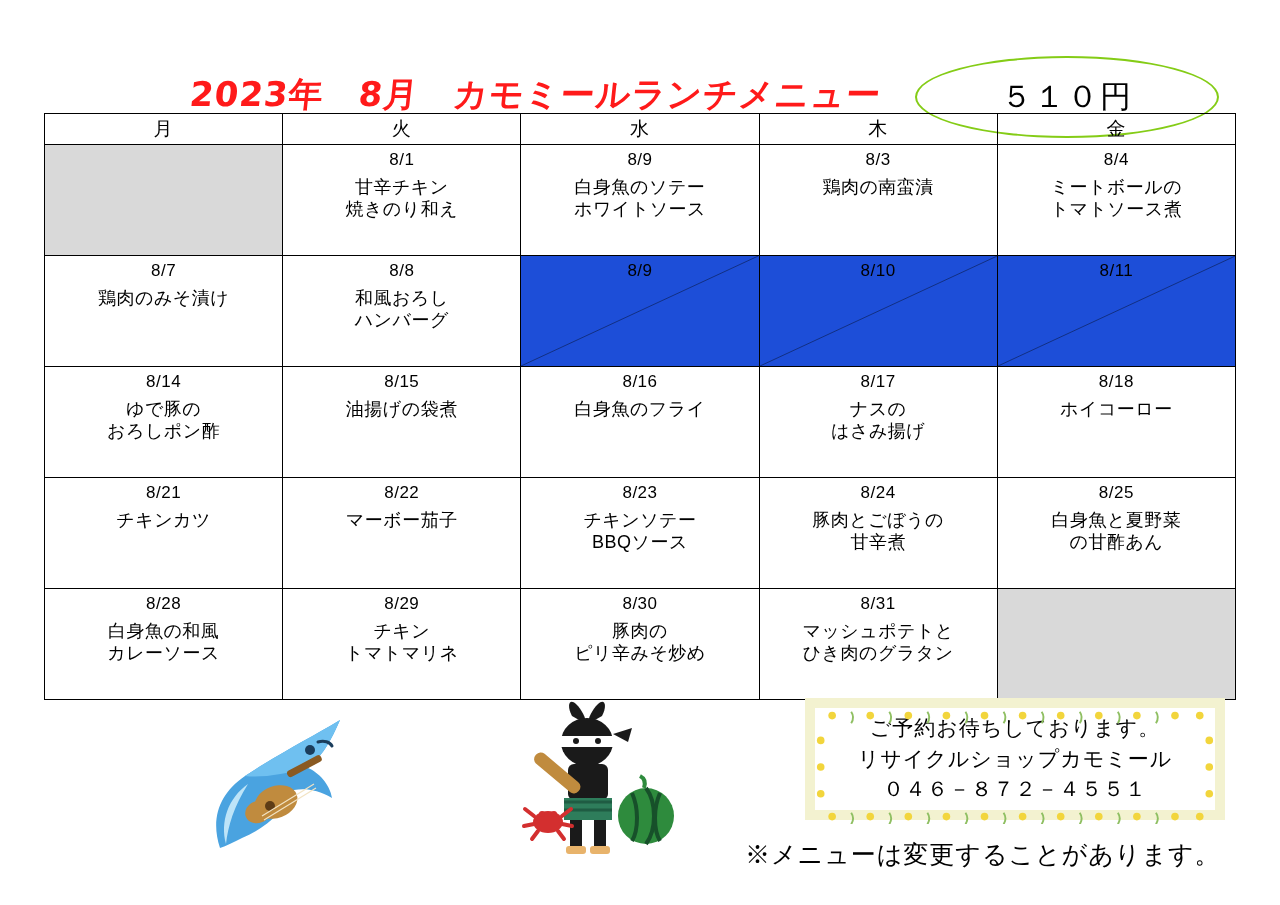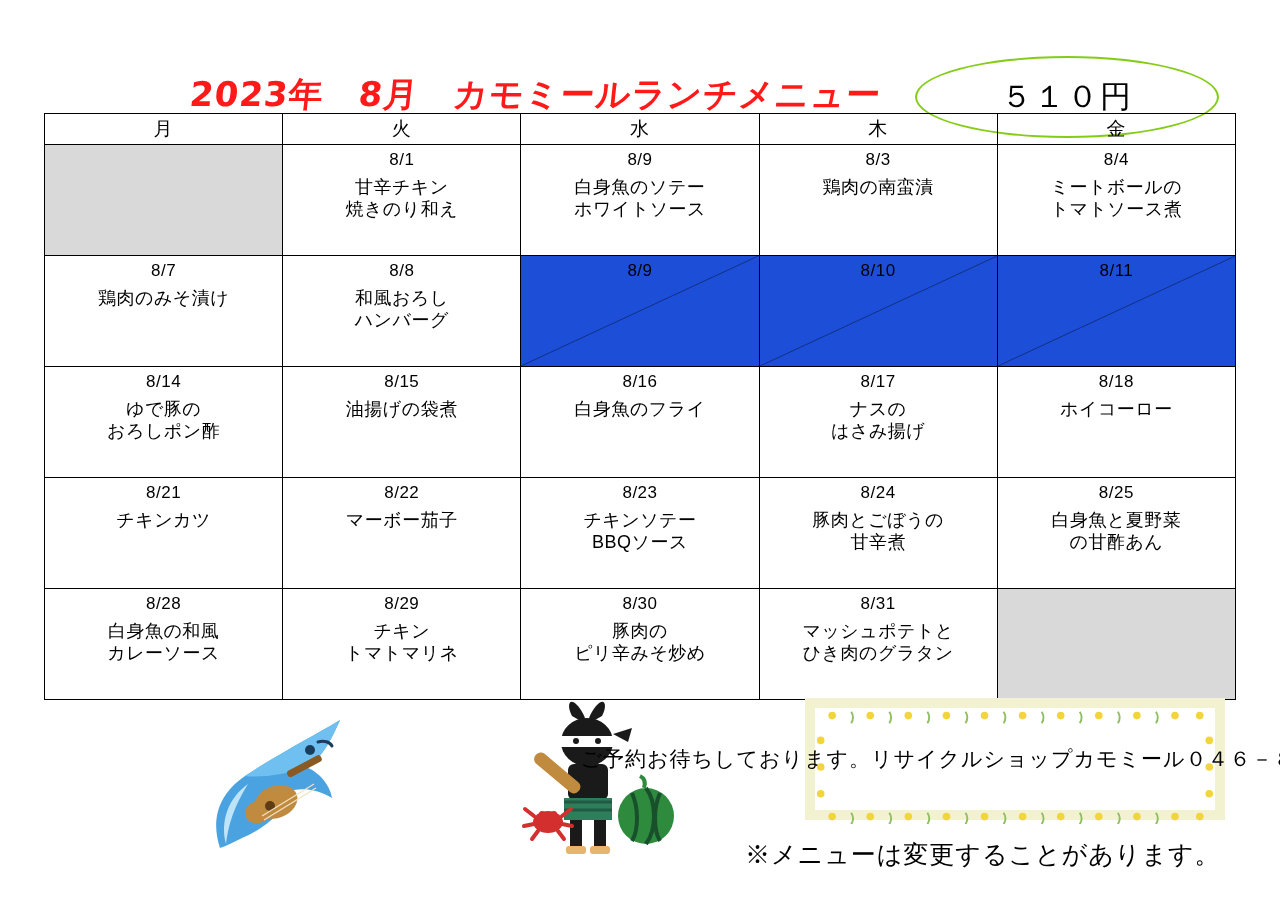--- a/index.html
+++ b/index.html
@@ -139,20 +139,21 @@
   .notice-box {
     position: absolute;
     left: 805px;
     top: 5px;
     width: 420px;
     height: 122px;
     border: 10px solid #f3f2d0;
     box-sizing: border-box;
     background: #ffffff;
     display: flex;
+    flex-direction: column;
     align-items: center;
     justify-content: center;
   }
   .notice-box .line {
     font-size: 21px;
     line-height: 1.45;
     letter-spacing: 1px;
     white-space: nowrap;
   }
   .notice-frame-dots {

